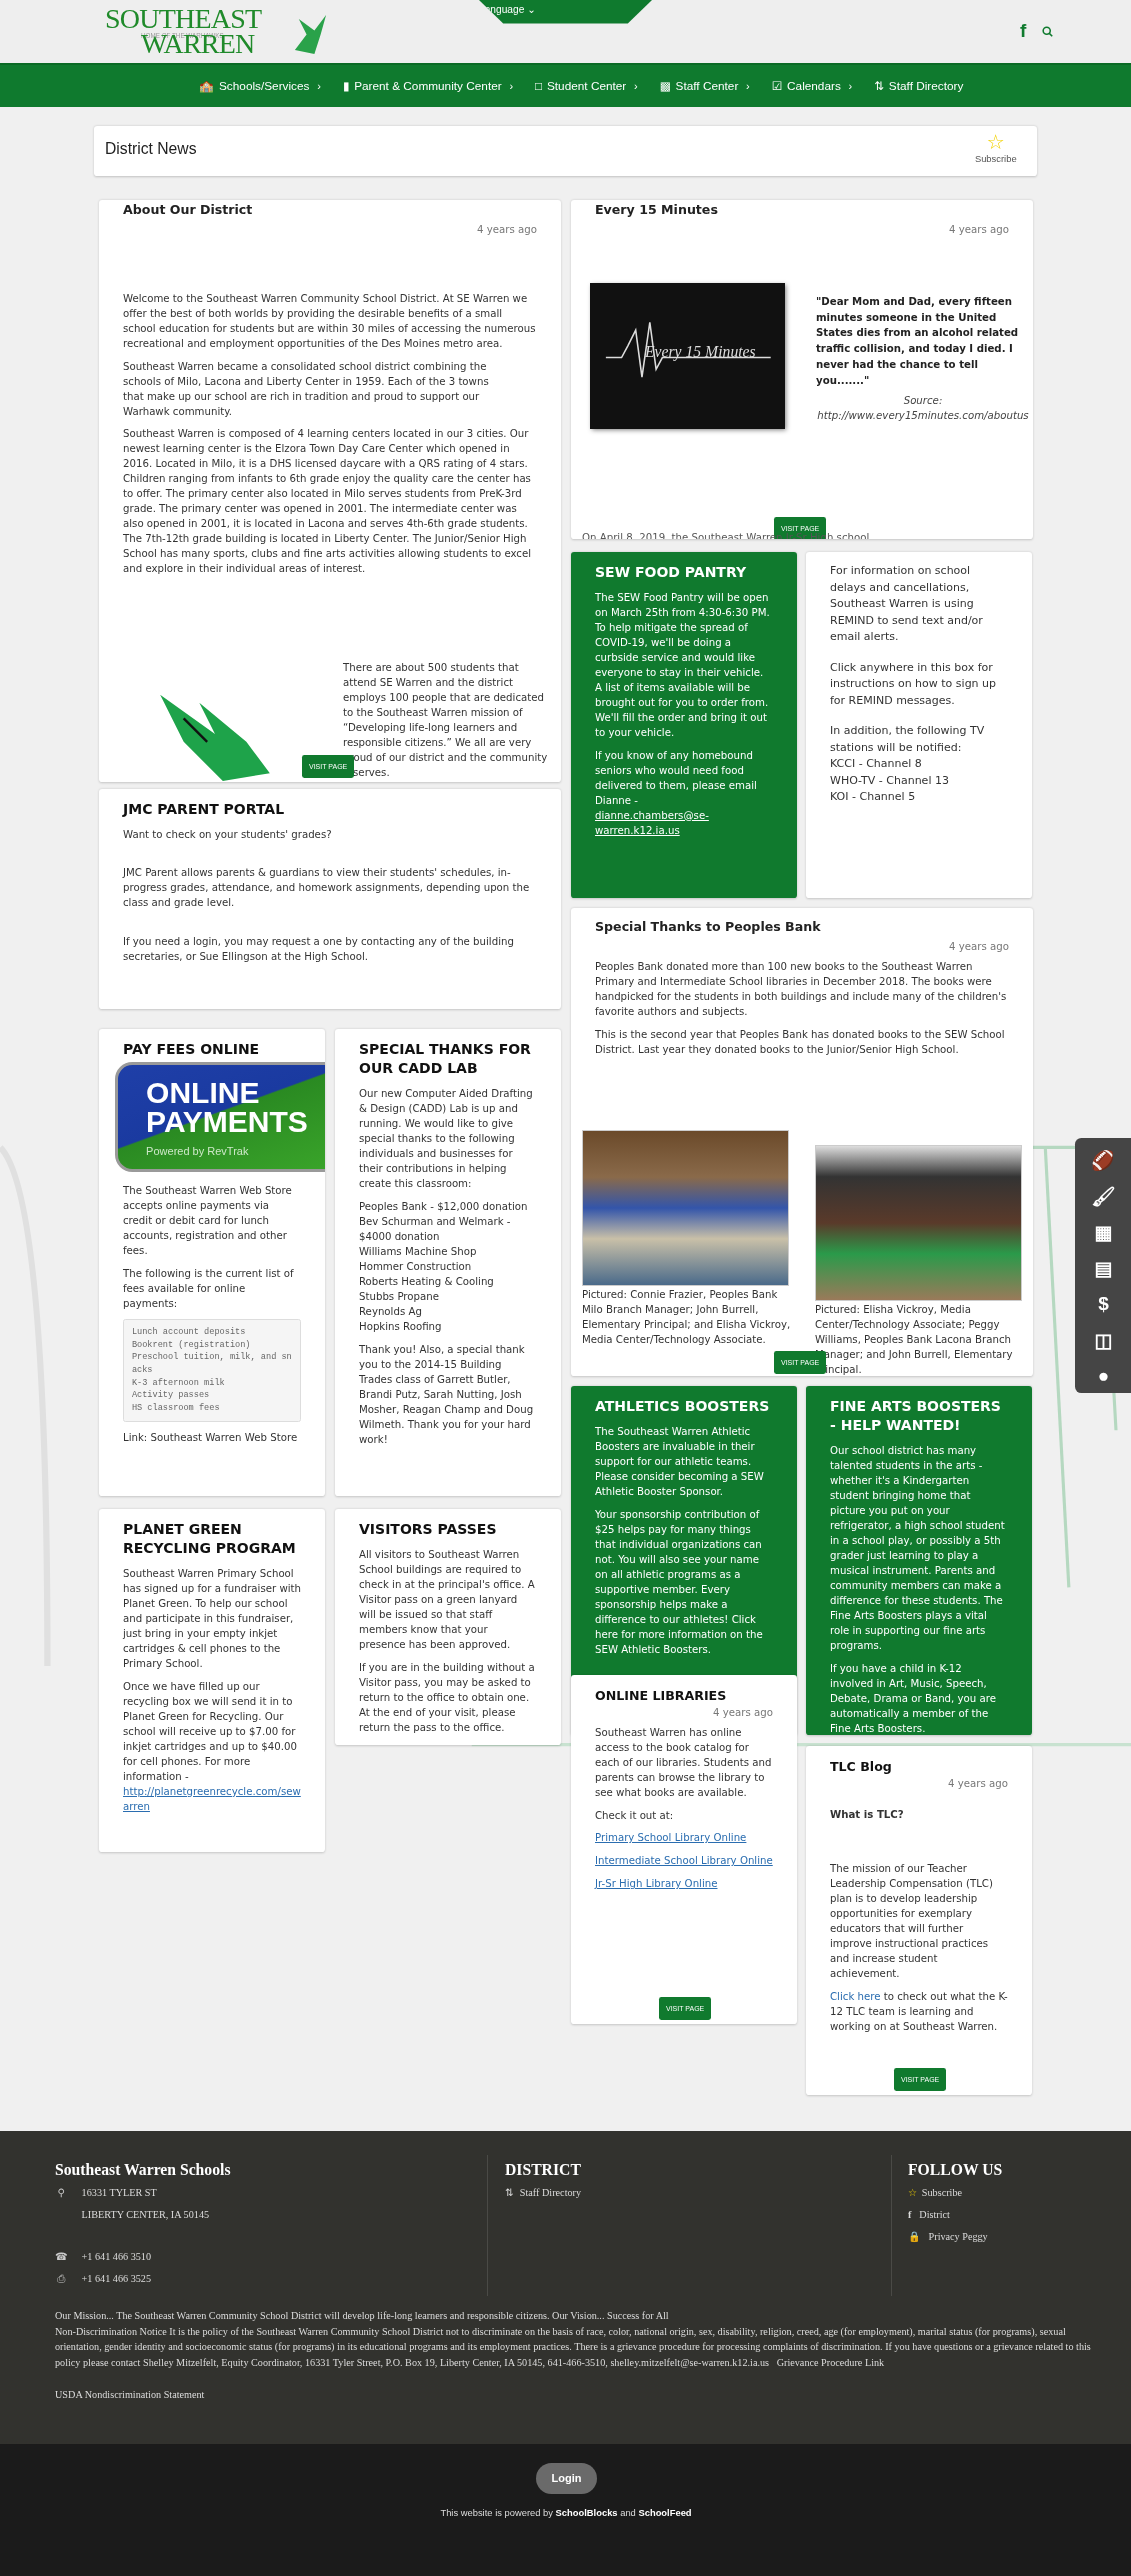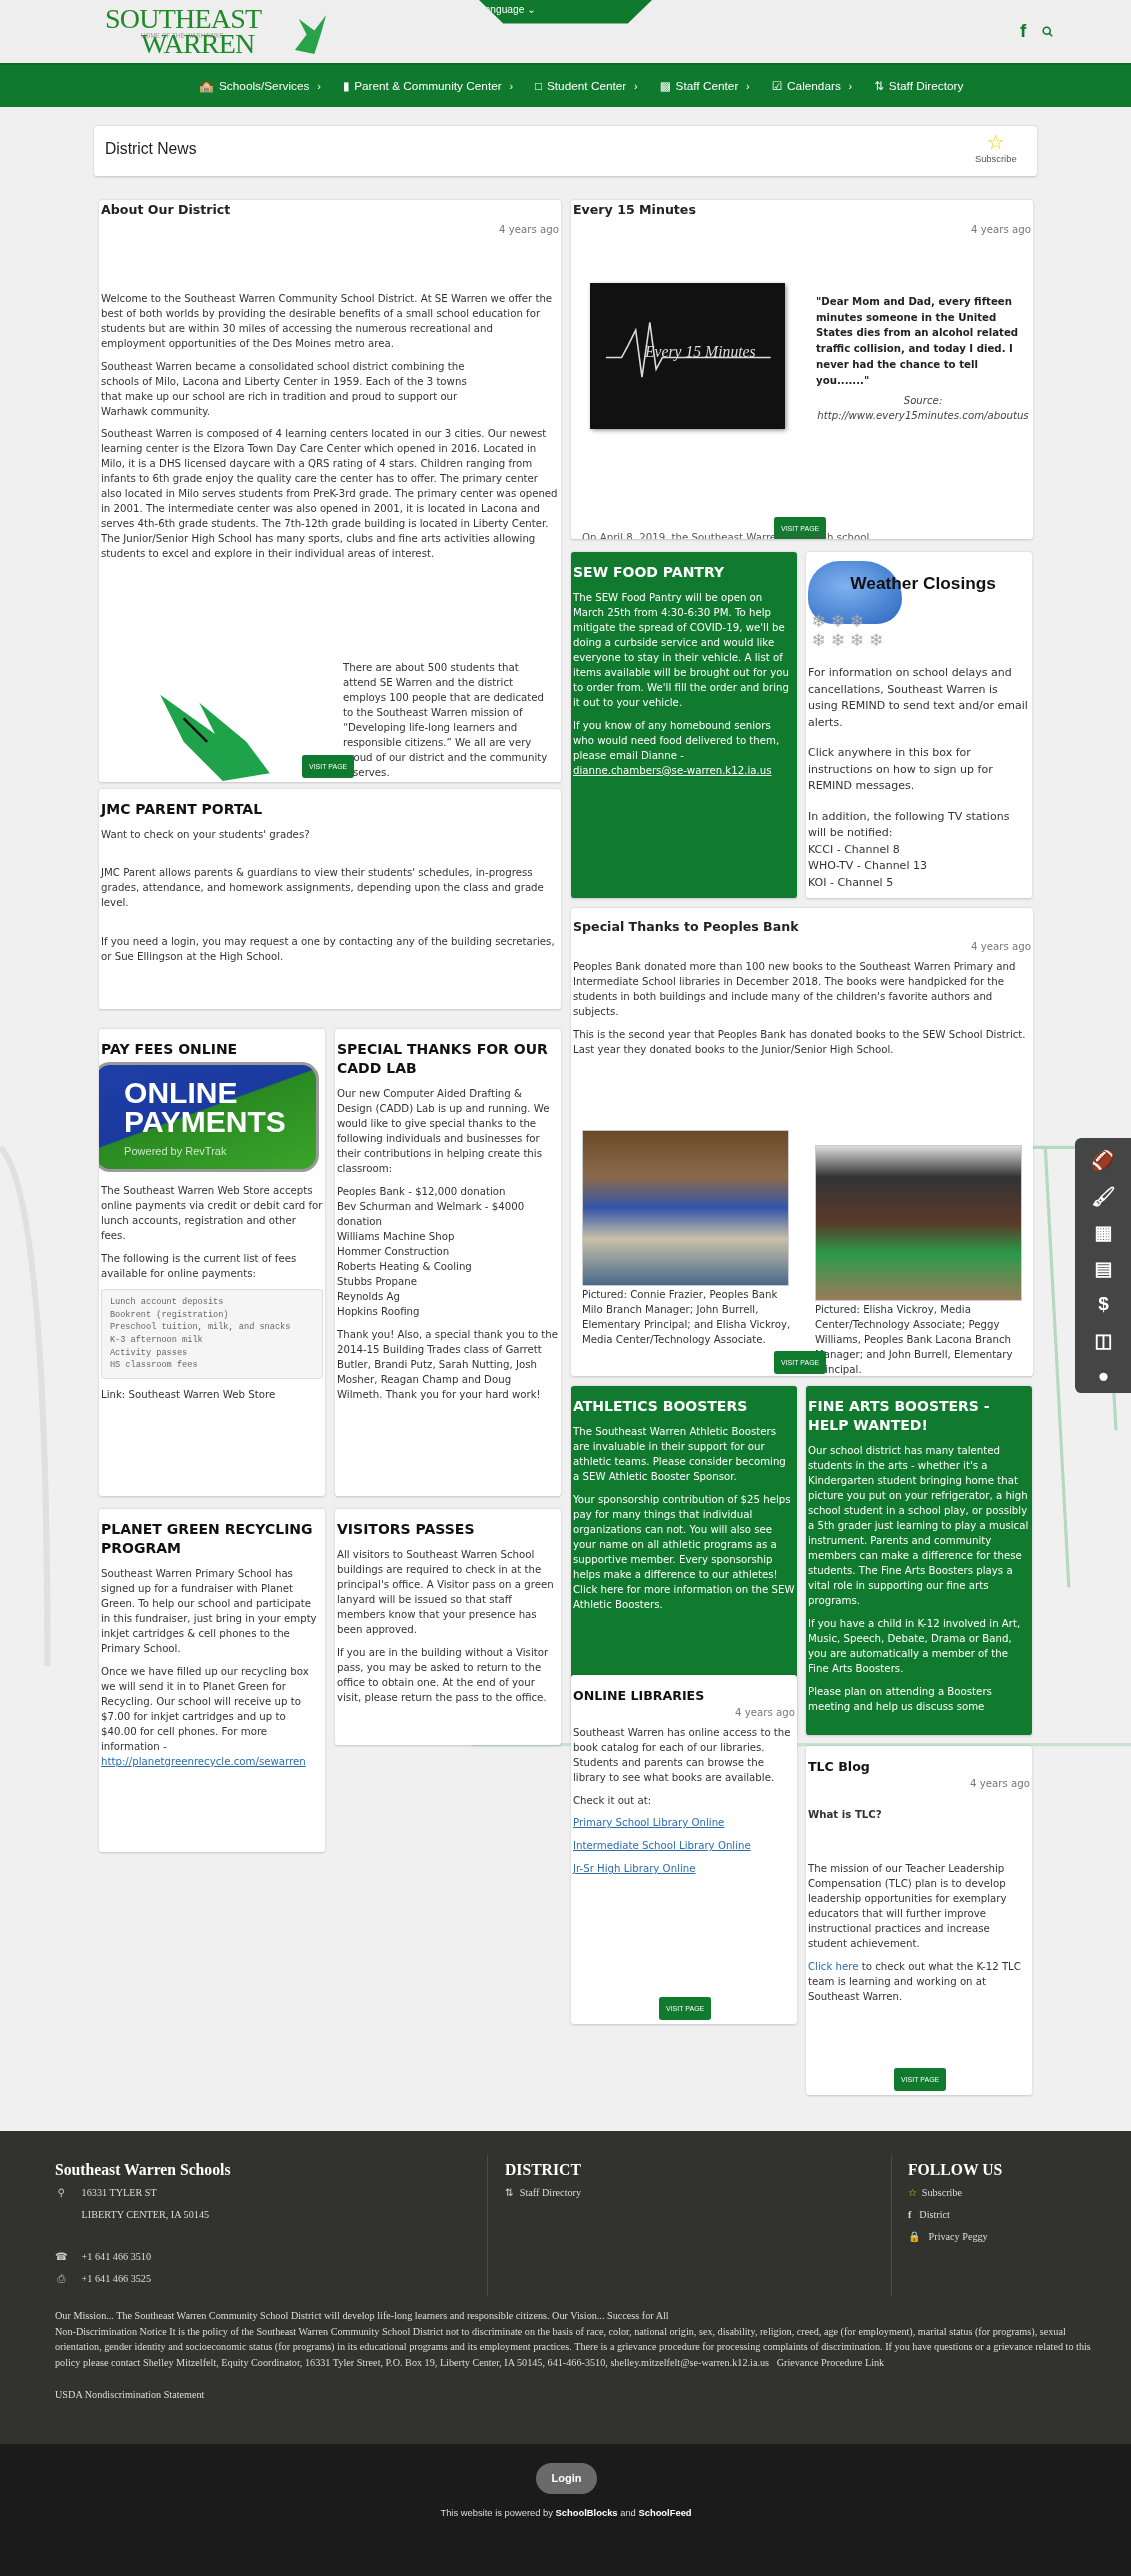--- a/index.html
+++ b/index.html
@@ -16,21 +16,21 @@
 .fb{font-family:"Liberation Sans",sans-serif;font-weight:bold;font-size:19px;color:#0f7a2e}
 .nav{position:absolute;left:0;top:63px;width:1132px;height:44px;background:#0f7a2e;border-top:2.4px solid #0a6a25}
 .nav-inner{display:flex;justify-content:center;gap:22px;height:100%;align-items:center;padding-left:31px}
 .nav-item{color:#fff;font-size:11.8px;font-family:"Liberation Sans",sans-serif;display:flex;align-items:center;gap:4.7px;white-space:nowrap}
 .nav-item .chev{font-size:11px;margin-left:3.1px}
 .bgdeco{position:absolute;left:0;top:1116px;width:1132px;height:990px;pointer-events:none}
 .news-header{position:absolute;left:94px;top:126px;width:943px;height:50px;background:#fff;border-radius:3.1px;box-shadow:0 0.8px 2.4px rgba(0,0,0,.2)}
 .news-header .title{position:absolute;left:11px;top:14px;font-size:15.7px;color:#222;font-family:"Liberation Sans",sans-serif}
 .subscribe{position:absolute;right:20.4px;top:6.3px;text-align:center;font-size:9.4px;color:#555;font-family:"Liberation Sans",sans-serif}
 .subscribe .star{color:#f2d200;font-size:20.4px;line-height:20.4px;display:block}
-.card{position:absolute;background:#fff;border-radius:3.1px;box-shadow:0 0.8px 2.4px rgba(0,0,0,.18);padding:11px 2px;overflow:hidden;font-size:10.2px;line-height:15px;color:#333}
+.card{position:absolute;background:#fff;border-radius:3.1px;box-shadow:0 0.8px 2.4px rgba(0,0,0,.18);padding:11px 24px;overflow:hidden;font-size:10.2px;line-height:15px;color:#333}
 .card h3{font-size:12.6px;font-weight:bold;color:#222;margin-bottom:4.7px;line-height:15.7px}
 .card h2{font-size:14px;font-weight:bold;color:#111;line-height:19px;margin-bottom:7.9px;text-transform:uppercase}
 .card p{margin-bottom:7.9px}
 .ago{text-align:right;color:#777;font-size:10.2px;margin-bottom:4.7px}
 .green{background:#107a2e;color:#fff}
 .green h2{color:#fff}
 .btn-visit{position:absolute;background:#107a2e;color:#fff;font-size:7px;padding:3.9px 7px;border-radius:2.4px;text-transform:uppercase;font-family:"Liberation Sans",sans-serif}
 .link{color:#2a6db0;text-decoration:underline}
 .pre{background:#f5f5f5;border:0.8px solid #ddd;border-radius:2.4px;padding:6.3px 7.9px;font-family:"Liberation Mono",monospace;font-size:8.6px;line-height:12.6px;color:#666;margin-bottom:7.9px;white-space:pre-wrap;word-break:break-all}
 .pay-img{width:226px;height:110px;border-radius:17.3px;background:linear-gradient(160deg,#1f3fa8 0%,#1a3aa0 45%,#2a8a22 46%,#3aa52a 100%);border:3.1px solid #9a9a9a;color:#fff;font-family:"Liberation Sans",sans-serif;position:relative;margin:0 -7.9px 11px -7.9px}
@@ -163,25 +163,20 @@
   <div style="position:absolute;left:11px;top:330px;color:#555">On April 8, 2019, the Southeast Warren Jr-Sr High school</div>
 </div>
 
 <div class="card green" style="left:571px;top:552px;width:226px;height:346px">
   <h2>SEW FOOD PANTRY</h2>
   <p>The SEW Food Pantry will be open on March 25th from 4:30-6:30 PM.  To help mitigate the spread of COVID-19, we'll be doing a curbside service and would like everyone to stay in their vehicle.  A list of items available will be brought out for you to order from.  We'll fill the order and bring it out to your vehicle.</p>
   <p><span>If you know of any homebound seniors who would need food delivered to them, please email Dianne -</span><br><a href="#" style="color:#fff;text-decoration:underline">dianne.chambers@se-warren.k12.ia.us</a></p>
 </div>
 
 <div class="card" style="left:806px;top:552px;width:226px;height:346px">
-  <div class="weather-img">
-    <div class="cloud"></div>
-    <div class="wt">Weather Closings</div>
-    <div class="flakes">❄❄❄<br>❄❄❄❄</div>
-  </div>
   <p style="font-size:11px;line-height:16.5px">For information on school delays and cancellations, Southeast Warren is using REMIND to send text and/or email alerts.</p>
   <p style="font-size:11px;line-height:16.5px;margin-top:14px">Click anywhere in this box for instructions on how to sign up for REMIND messages.</p>
   <p style="font-size:11px;line-height:16.5px;margin-top:14px">
     <span>In addition, the following TV stations will be notified:</span><br>
     <span>KCCI - Channel 8</span><br>
     <span>WHO-TV - Channel 13</span><br>
     <span>KOI - Channel 5</span>
   </p>
 </div>
 

